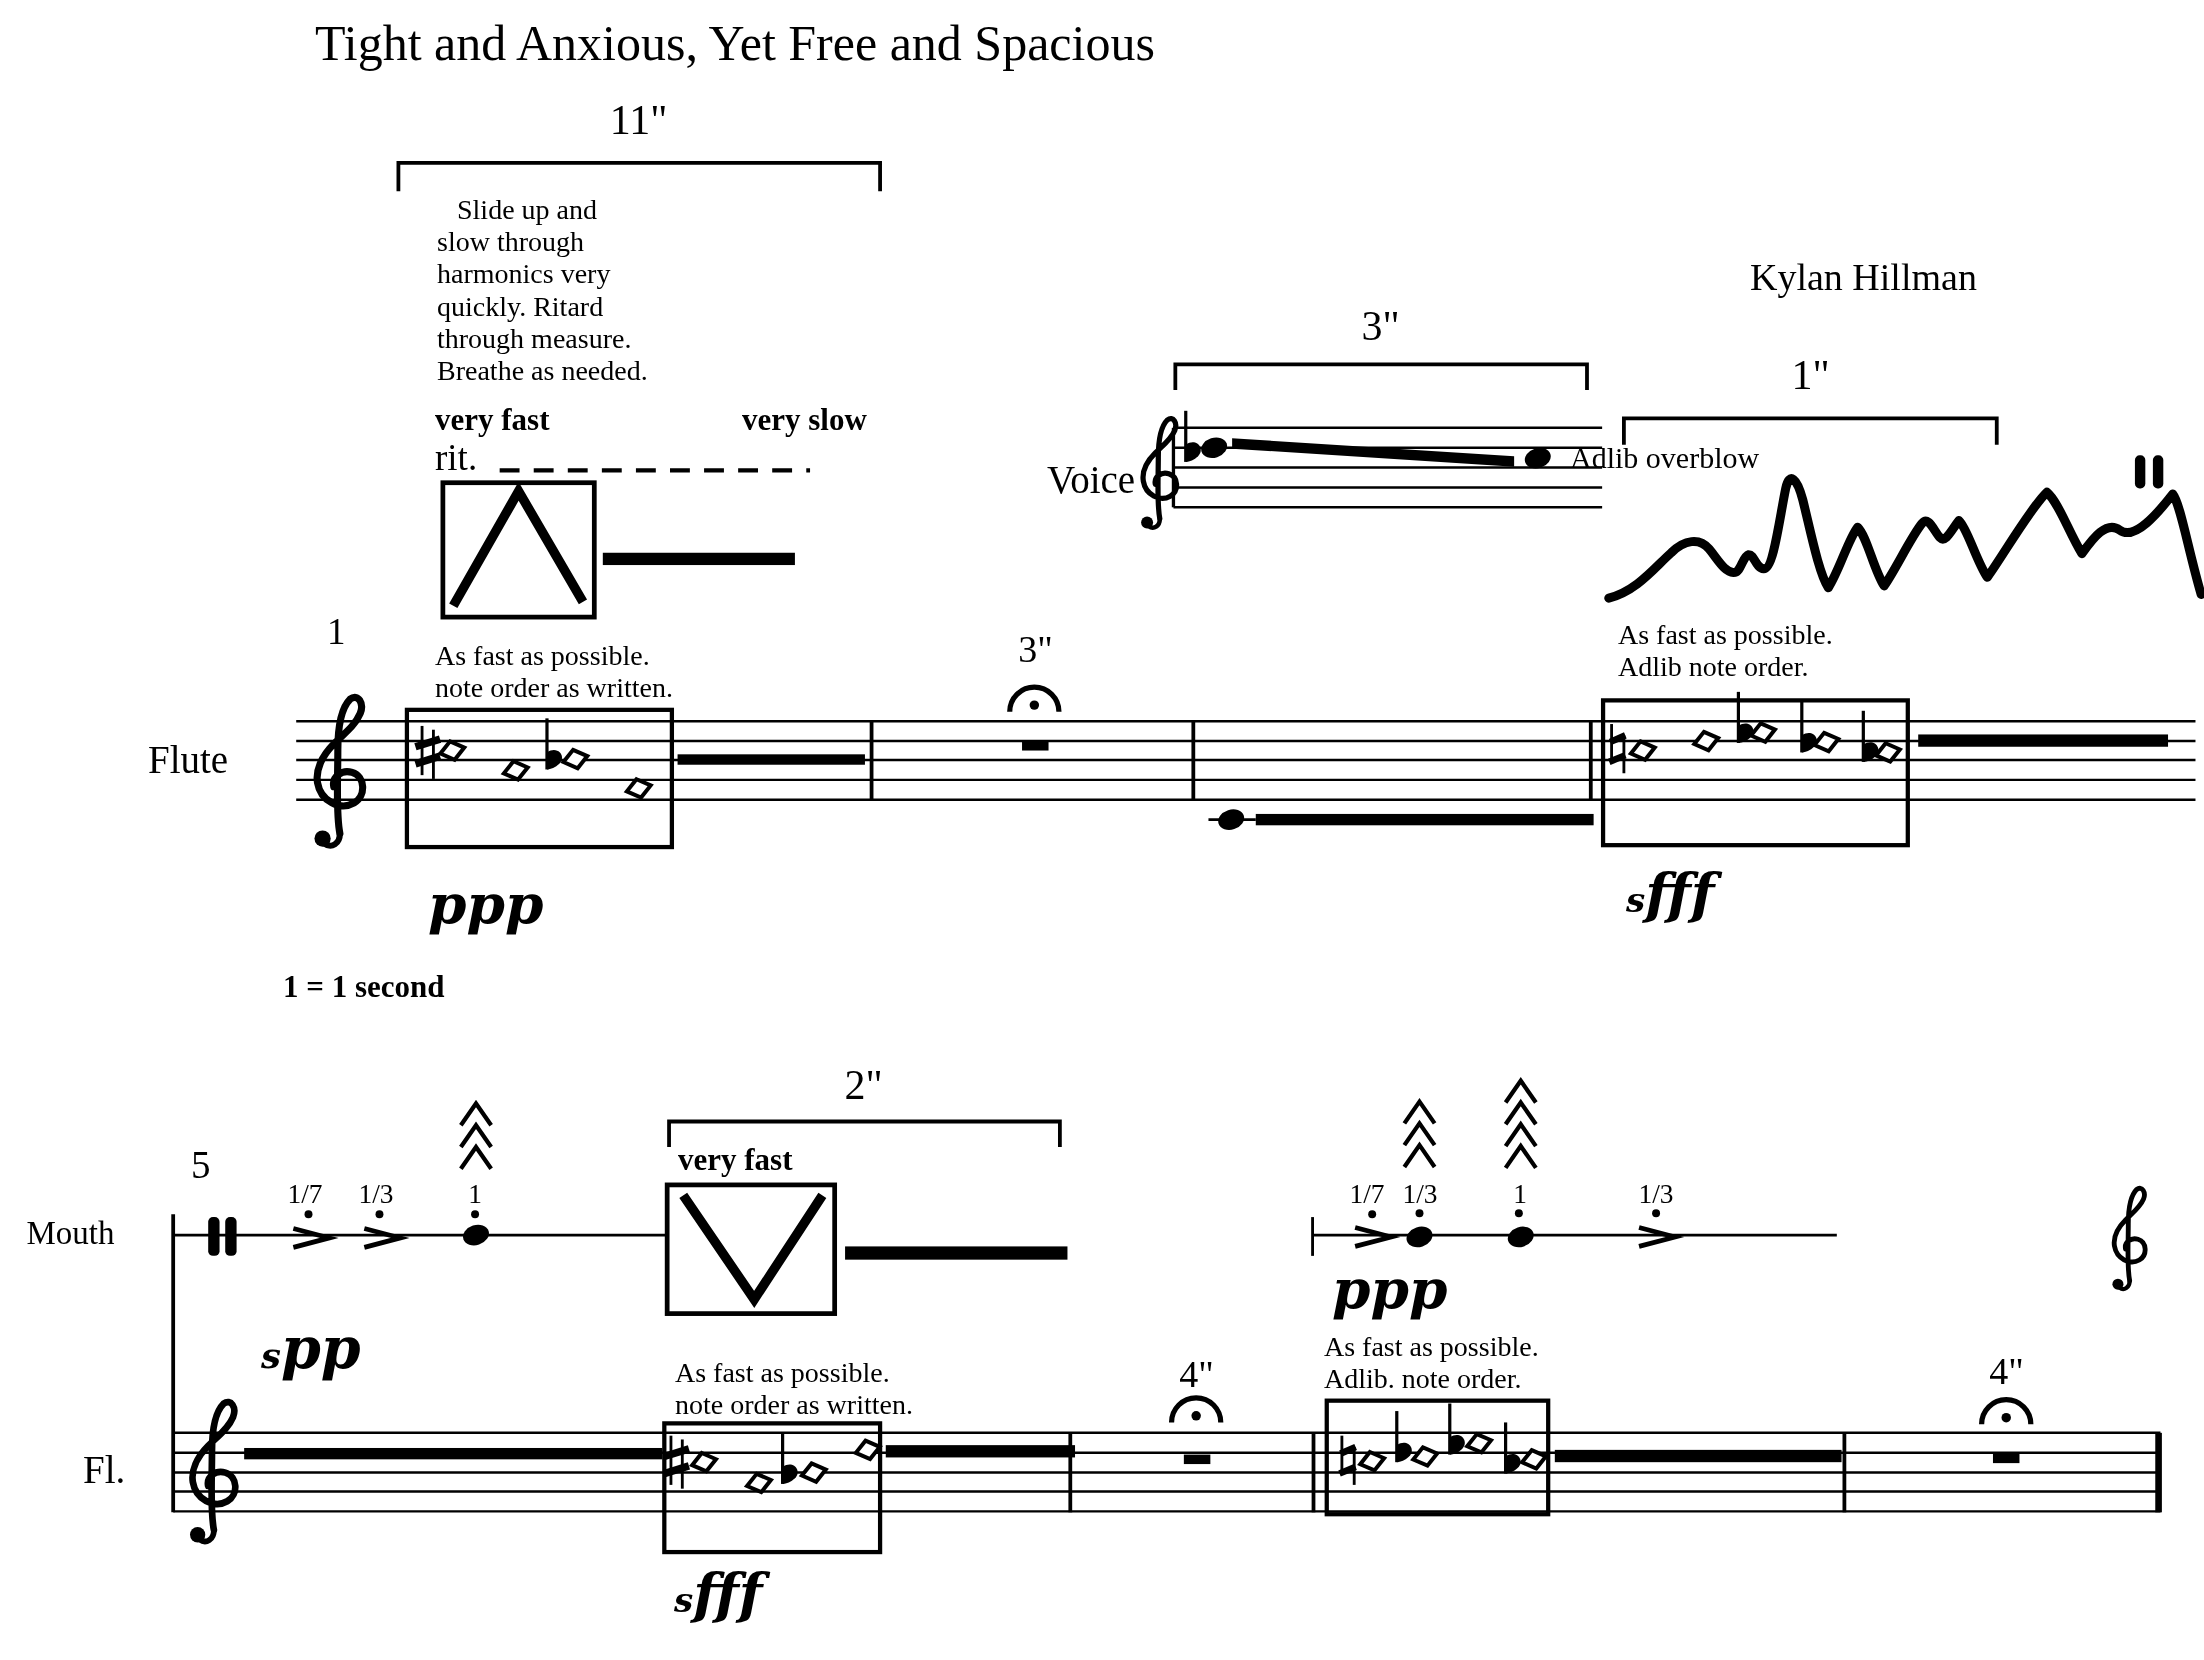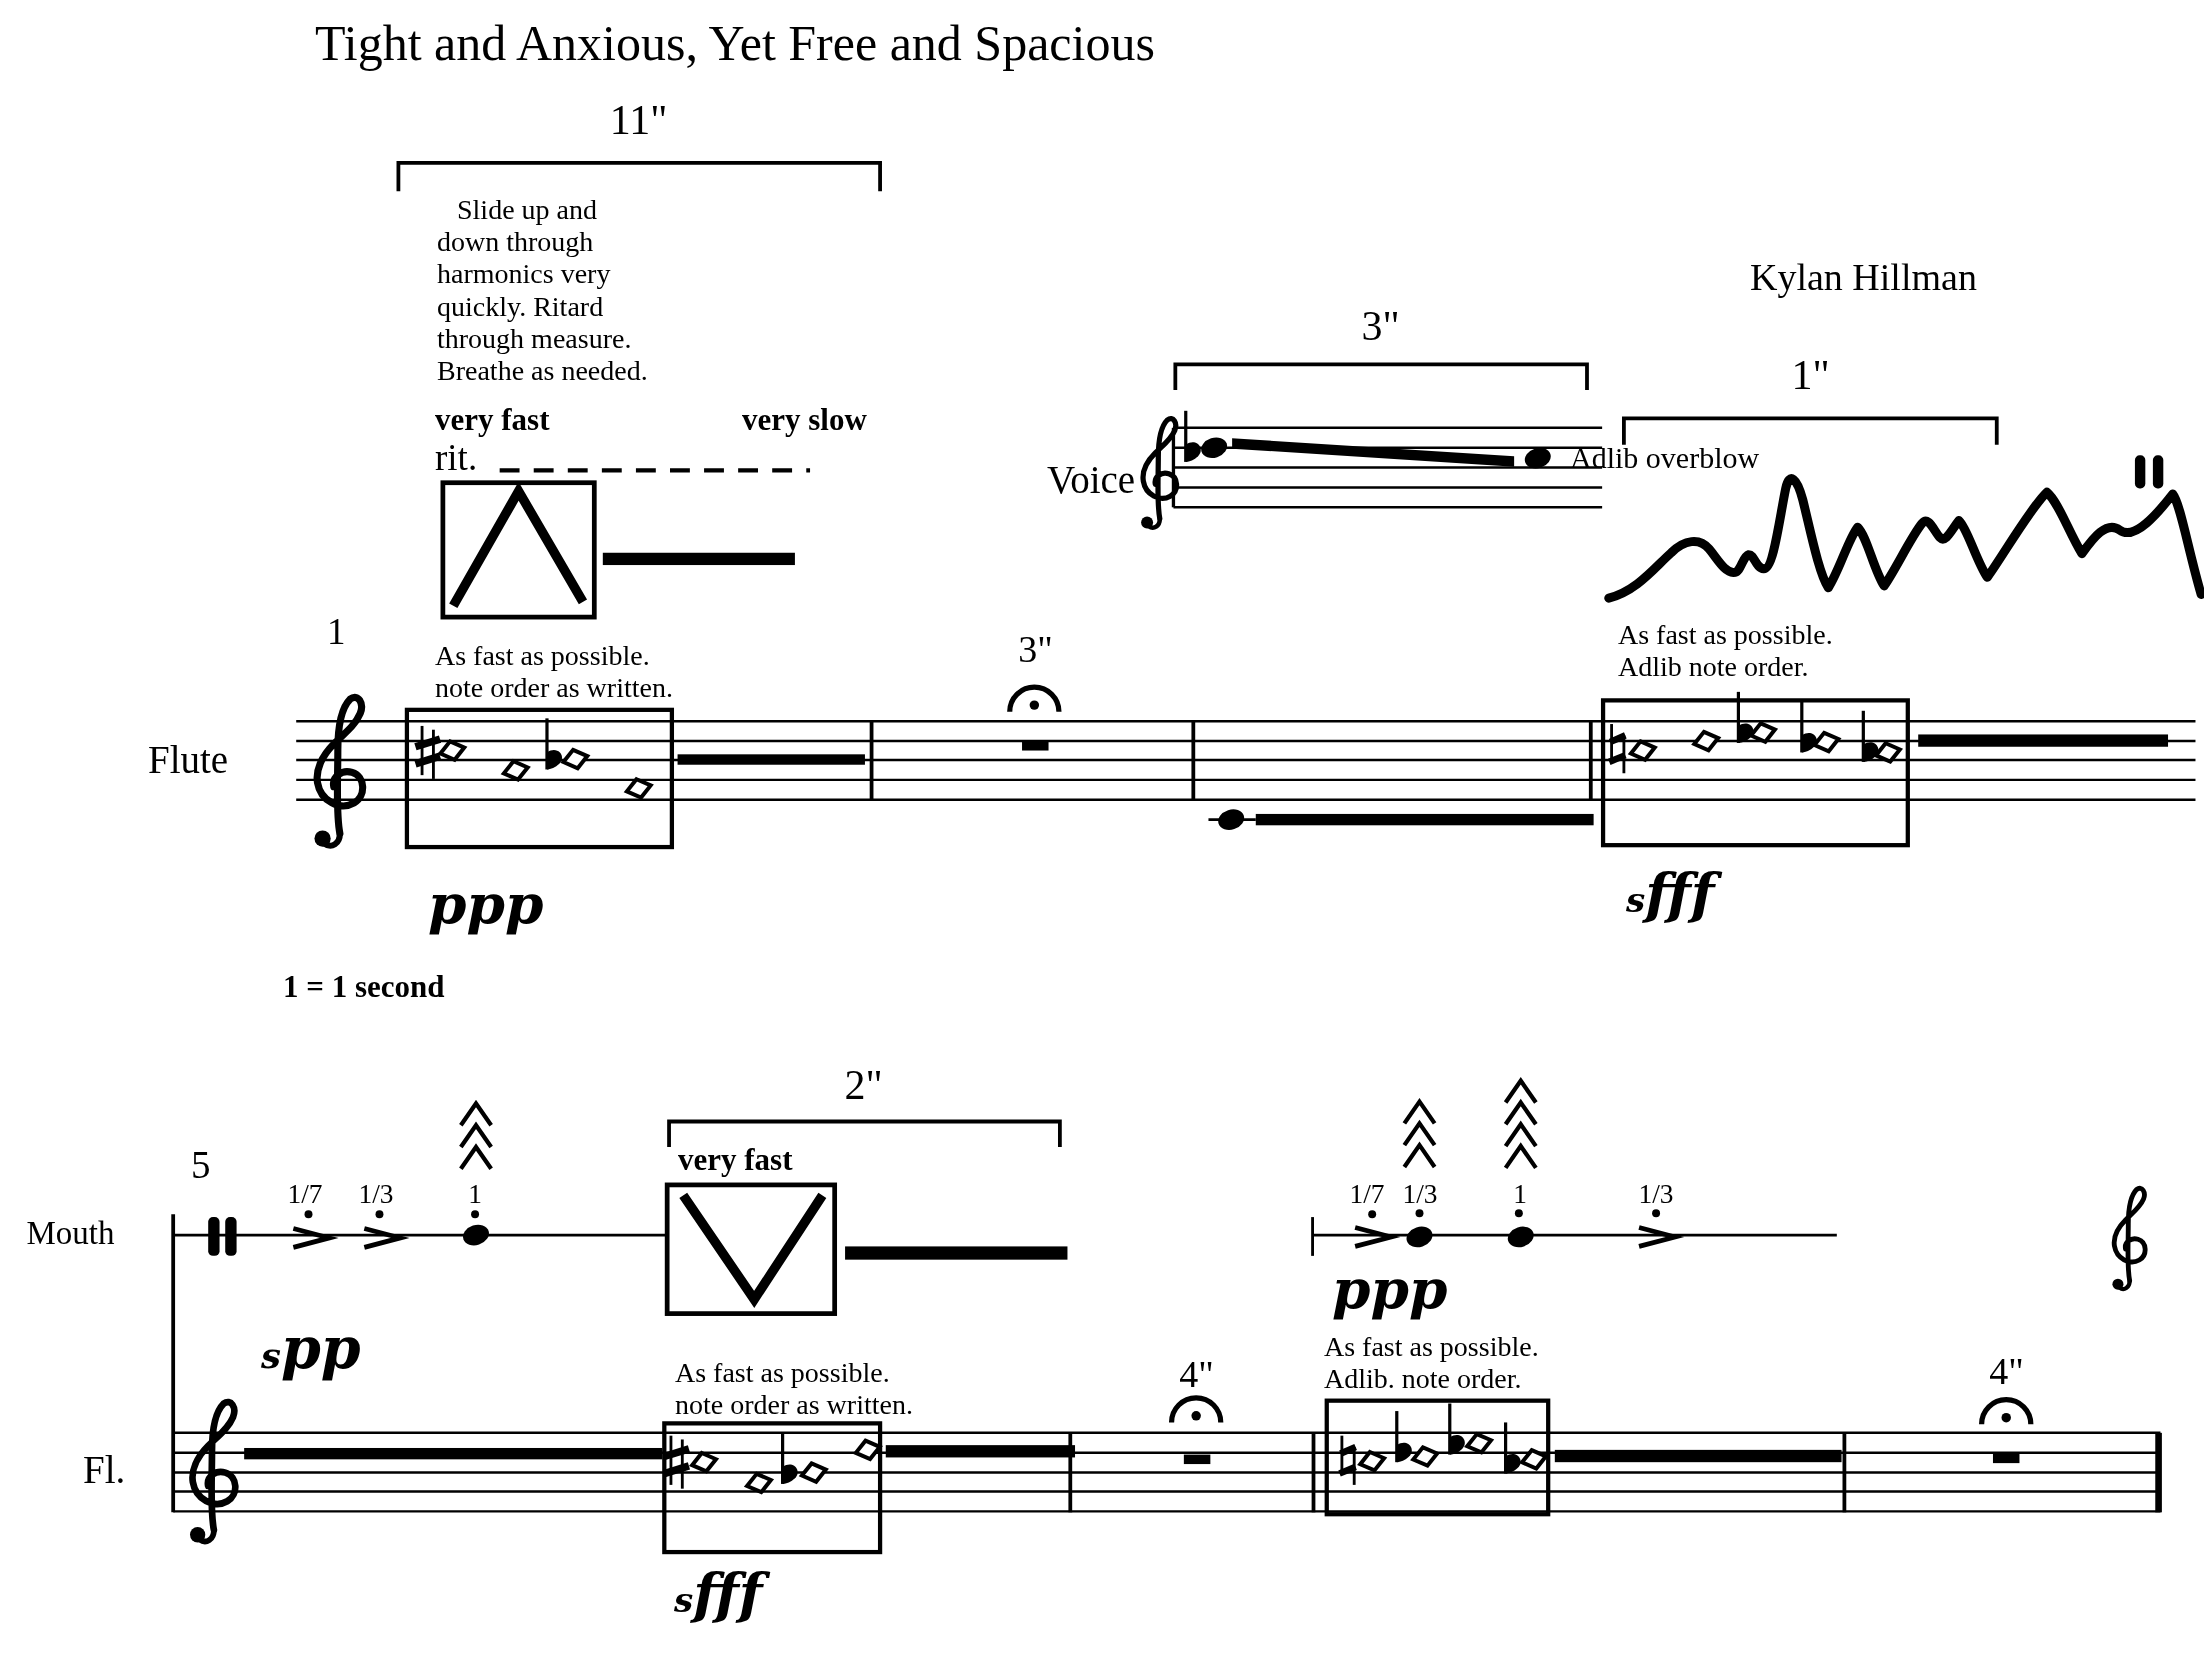--- a/index.html
+++ b/index.html
@@ -263,21 +263,21 @@
     <use href="#fermata" x="2120" y="1505"></use>
     <use href="#wrest" x="2120" y="1536"></use>
   </svg>
 
   <div class="t title" style="left:315px; top:15px;">Tight and Anxious, Yet Free and Spacious</div>
   <div class="t composer" style="left:1750px; top:256px;text-align:right;">Kylan Hillman</div>
 
   <div class="t big ctr" style="left:544px; top:97px; width:189px;">11"</div>
   <div>
     <div class="t instr" style="left:436px; top:194px;margin-left:21px;">Slide up and</div>
-    <div class="t instr" style="left:437px; top:226px;">down through</div>
+    <div class="t instr" style="left:437px; top:226px;">slow through</div>
     <div class="t instr" style="left:437px; top:258px;">harmonics very</div>
     <div class="t instr" style="left:437px; top:291px;">quickly. Ritard</div>
     <div class="t instr" style="left:437px; top:323px;">through measure.</div>
     <div class="t instr" style="left:437px; top:355px;">Breathe as needed.</div>
   </div>
   <div class="t bold" style="left:435px; top:403px; font-size:31px;">very fast</div>
   <div class="t bold" style="left:742px; top:403px; font-size:31px;">very slow</div>
   <div class="t" style="left:435px; top:437px; font-size:37px;">rit.</div>
 
   <div class="t med" style="left:1047px; top:458px; font-size:39px;">Voice</div>

